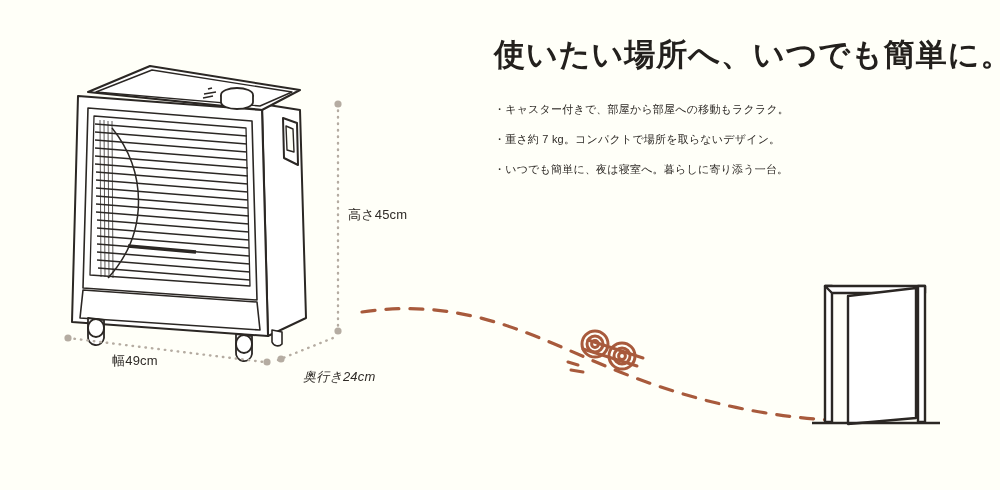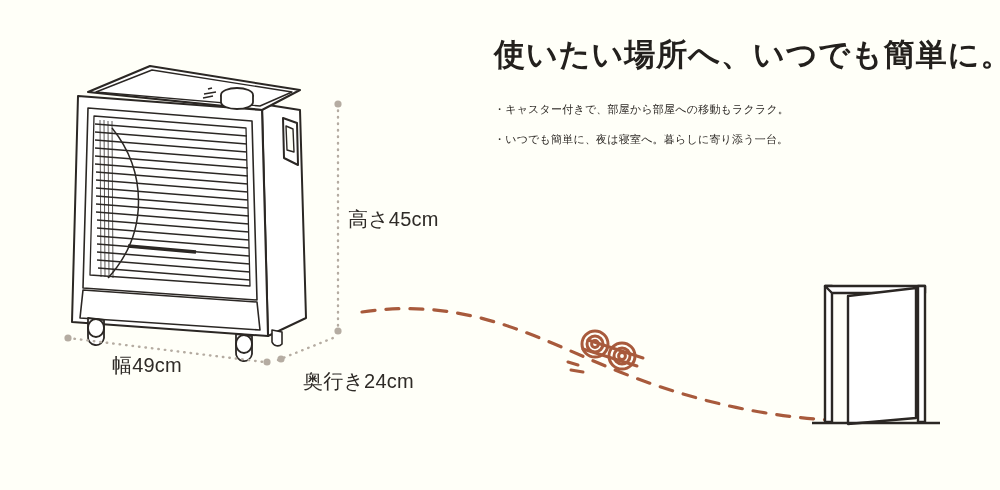--- a/index.html
+++ b/index.html
@@ -26,27 +26,27 @@
     left: 0;
     top: 0;
     width: 470px;
     height: 420px;
   }
 
   
   .dim-label {
     position: absolute;
     color: #2f2b27;
-    font-size: 20px;
+    font-size: 13px;
     letter-spacing: 0.2px;
     white-space: nowrap;
   }
   #dim-height-label { left: 348px; top: 206px; }
   #dim-width-label  { left: 112px; top: 352px; }
-  #dim-depth-label  { left: 303px; top: 368px; }
+  #dim-depth-label  { left: 303px; top: 368px; font-style: italic; }
 
   
   #copy-block {
     position: absolute;
     left: 494px;
     top: 36px;
     width: 470px;
   }
   #headline {
     font-family: "Liberation Serif", "DejaVu Serif", serif;
@@ -183,20 +183,21 @@
   </div>
 
   <div class="dim-label" id="dim-height-label">高さ45cm</div>
   <div class="dim-label" id="dim-width-label">幅49cm</div>
   <div class="dim-label" id="dim-depth-label">奥行き24cm</div>
 
   <div id="copy-block">
     <h1 id="headline">使いたい場所へ、いつでも簡単に。</h1>
 
     <div class="bullet-item">・キャスター付きで、部屋から部屋への移動もラクラク。</div>
+    <div class="bullet-item">・重さ約 7 kg。コンパクトで場所を取らないデザイン。</div>
     <div class="bullet-item">・いつでも簡単に、夜は寝室へ。暮らしに寄り添う一台。</div>
   </div>
 
   <div id="scene">
     <svg width="1000" height="490" viewBox="0 0 1000 490">
 
       <path d="M 362 312 C 470 296, 540 340, 620 372 C 690 400, 760 416, 830 420" fill="none" stroke="#a85a3c" stroke-width="3.2" stroke-linecap="round" stroke-dasharray="13 11"></path>
 
       <g fill="none" stroke="#a85a3c" stroke-width="3" stroke-linecap="round">
 

